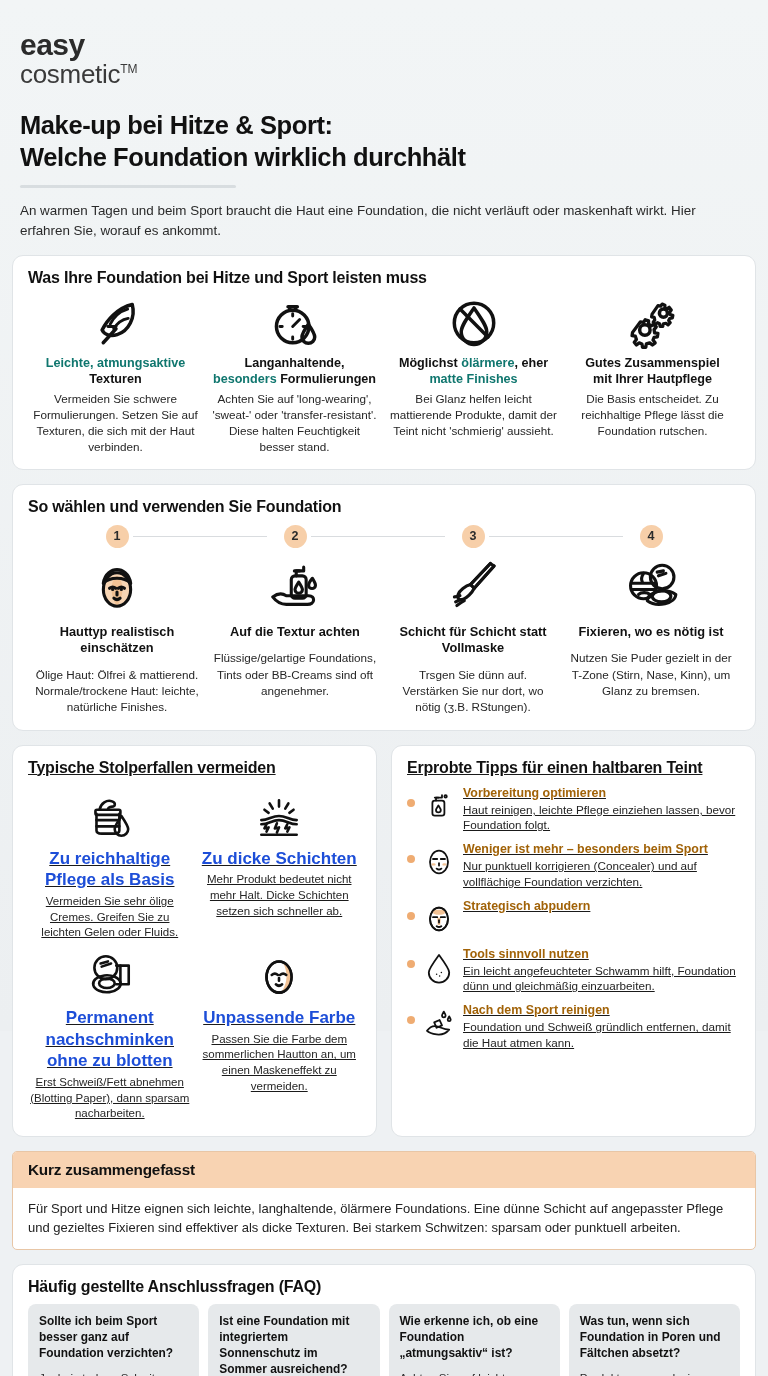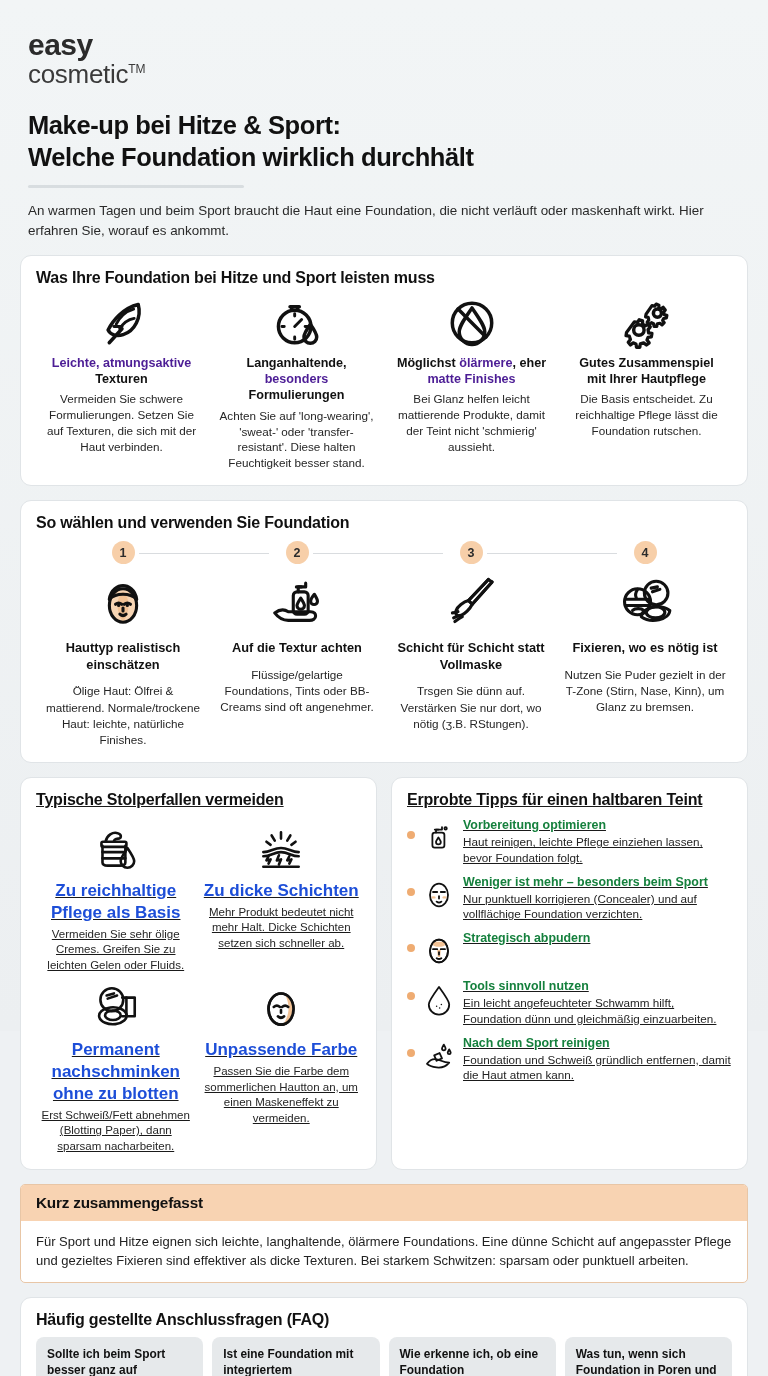--- a/index.html
+++ b/index.html
@@ -15,21 +15,21 @@
     color: #1a1a1a;
     width: 768px;
     height: 1376px;
     overflow: hidden;
     -webkit-font-smoothing: antialiased;
   }
 
   .page {
     width: 768px;
     height: 1031px;
-    padding: 0 20px;
+    padding: 0 12px;
     background: linear-gradient(180deg, #f2f5f6 0%, #eceff1 100%);
     position: relative;
   }
 
   
   .brand {
     padding-top: 30px;
     padding-left: 8px;
     line-height: 1.02;
   }
@@ -107,21 +107,21 @@
     line-height: 1.3;
     margin-top: 2px;
     color: #111;
   }
   .feature .fb {
     font-size: 11.7px;
     line-height: 1.36;
     margin-top: 4px;
     color: #262626;
   }
-  .hl { color: #4c1d95; }
+  .hl { color: #0f766e; }
 
   
   .steps {
     display: grid;
     grid-template-columns: repeat(4, 1fr);
     margin-top: 9px;
   }
   .step { text-align: center; position: relative; padding: 0 6px; }
   .badge-row { position: relative; height: 26px; }
   .badge {
@@ -214,21 +214,21 @@
     display: flex;
     align-items: center;
     justify-content: center;
     margin-top: 2px;
   }
   .tip .txt { flex: 1; padding-top: 1px; }
   .tip .tt {
     font-size: 12.4px;
     font-weight: 700;
     line-height: 1.24;
-    color: #15803d;
+    color: #a16207;
   }
   .tip .tb {
     font-size: 11.7px;
     line-height: 1.33;
     color: #242424;
     margin-top: 1px;
   }
 
   
   .summary {

